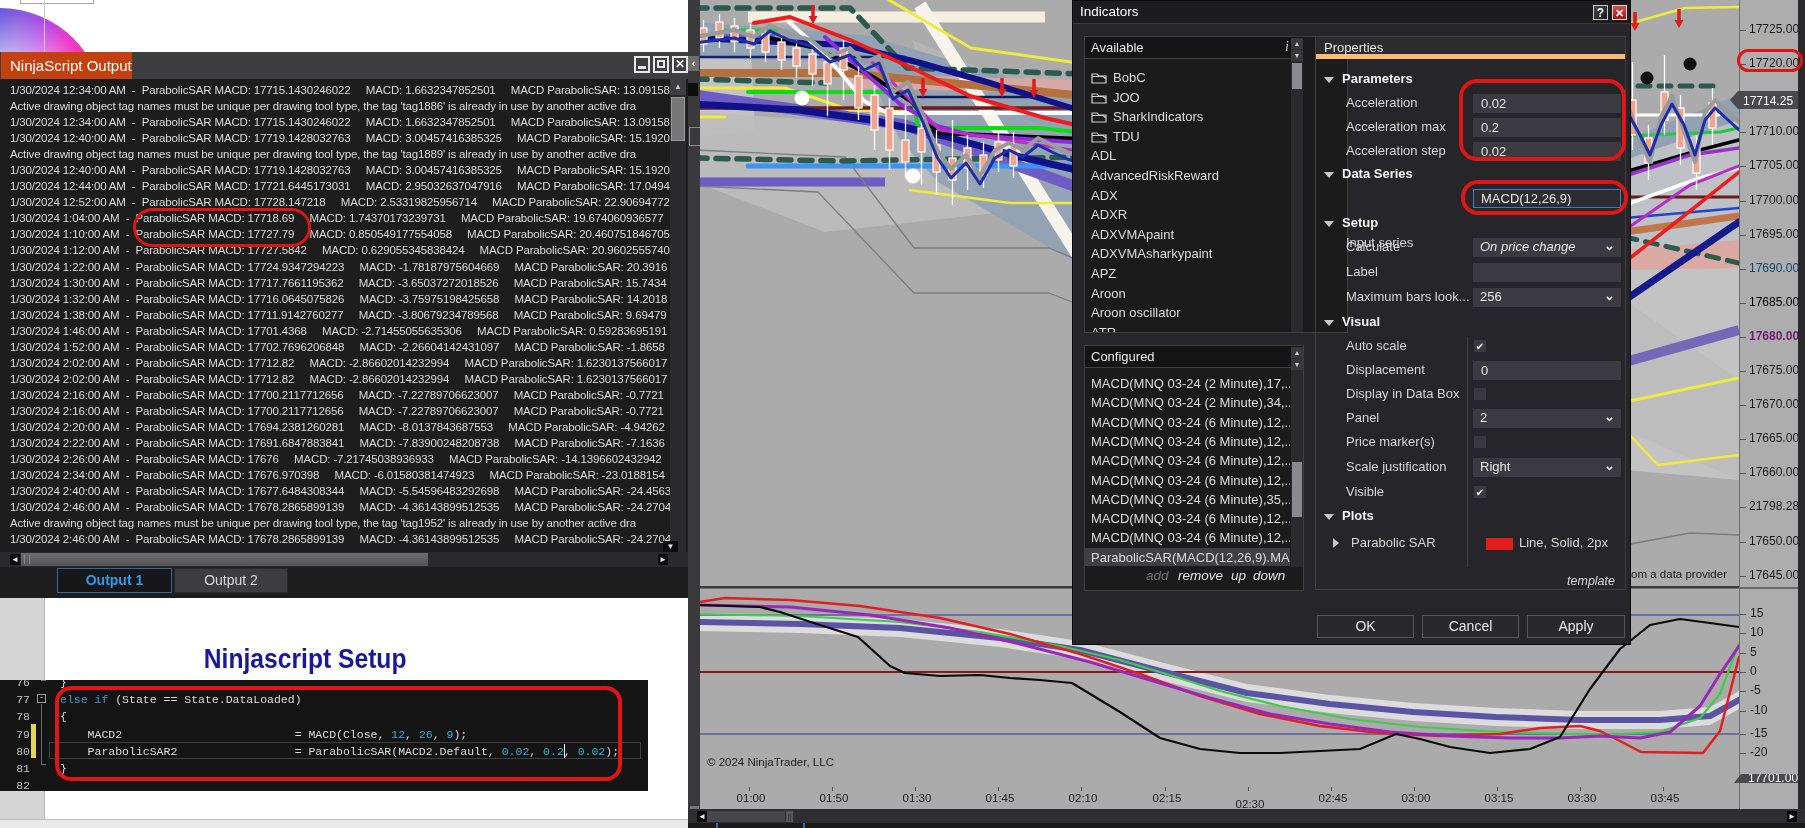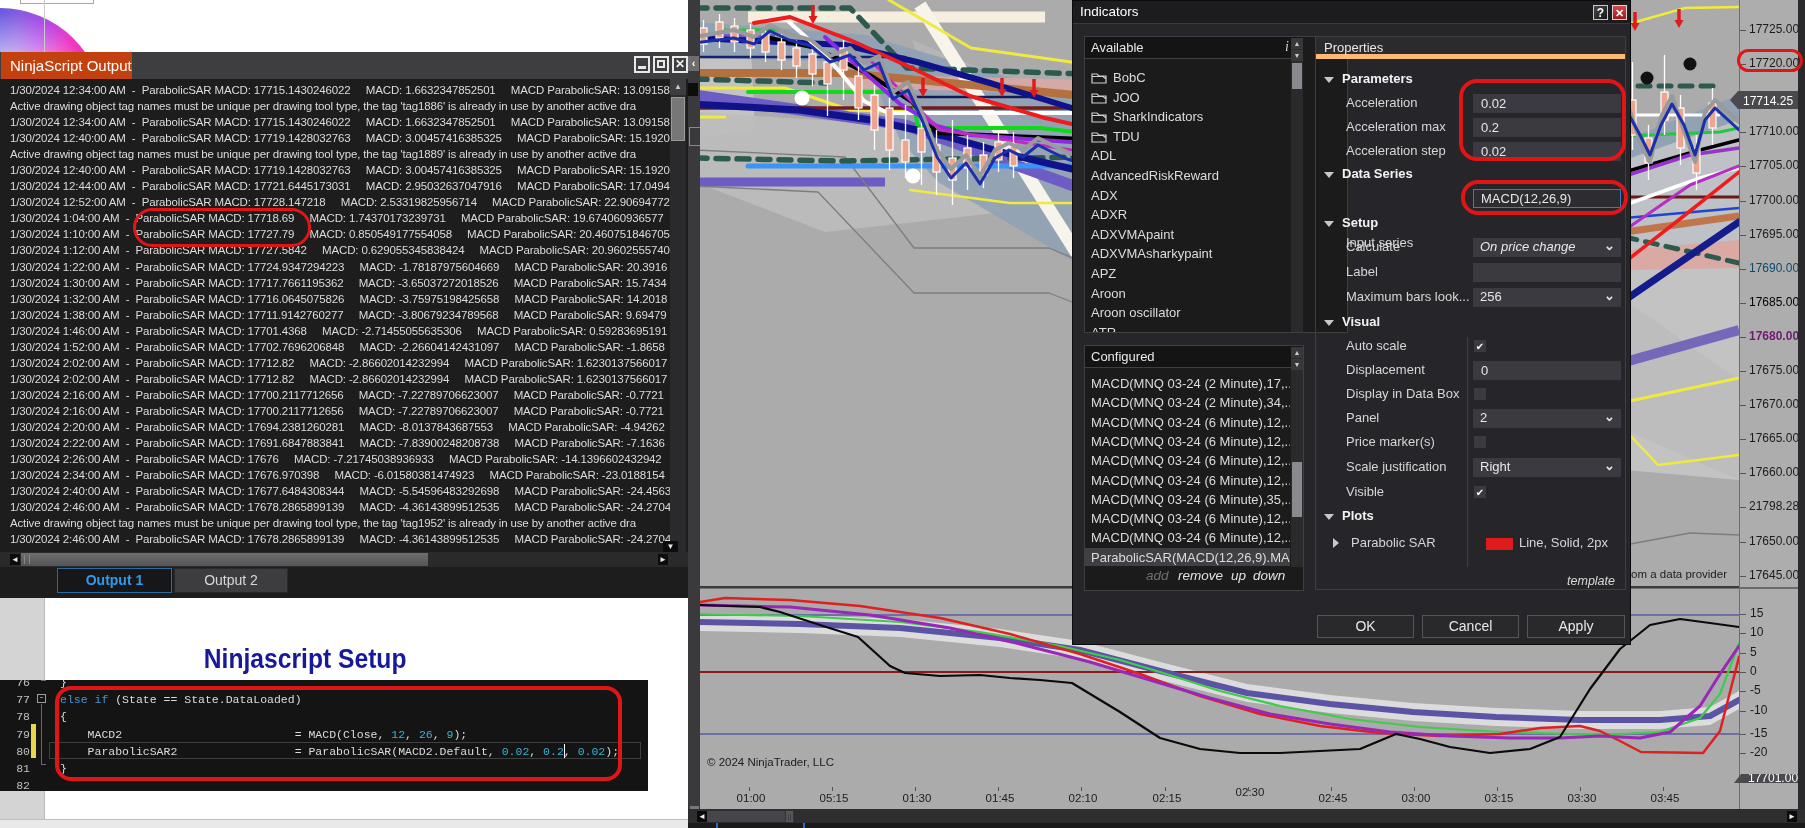--- a/index.html
+++ b/index.html
@@ -307,31 +307,31 @@
       <path d="M0,9 L7,0 H71 V9 Z" fill="#4a4a4e"></path>
       <text x="14" y="8" fill="#fff" font-size="12" font-family="Liberation Sans">17701.00</text>
     </svg>
     <div class="abs" style="left:58px;top:0;width:8px;height:828px;background:#2a2a2c;"></div>
   </div>
 
 <div class="abs" id="taxis" style="left:700px;top:786px;width:1039px;height:27px;background:#ababab;">
     <div class="abs" style="left:49px;top:1px;width:1px;height:4px;background:#555;"></div>
     <div class="abs" style="left:31px;top:6px;width:40px;text-align:center;color:#1c1c1c;font-size:11.5px;">01:00</div>
     <div class="abs" style="left:132px;top:1px;width:1px;height:4px;background:#555;"></div>
-    <div class="abs" style="left:114px;top:6px;width:40px;text-align:center;color:#1c1c1c;font-size:11.5px;">05:15</div>
+    <div class="abs" style="left:114px;top:6px;width:40px;text-align:center;color:#1c1c1c;font-size:11.5px;">01:50</div>
     <div class="abs" style="left:215px;top:1px;width:1px;height:4px;background:#555;"></div>
     <div class="abs" style="left:197px;top:6px;width:40px;text-align:center;color:#1c1c1c;font-size:11.5px;">01:30</div>
     <div class="abs" style="left:298px;top:1px;width:1px;height:4px;background:#555;"></div>
     <div class="abs" style="left:280px;top:6px;width:40px;text-align:center;color:#1c1c1c;font-size:11.5px;">01:45</div>
     <div class="abs" style="left:381px;top:1px;width:1px;height:4px;background:#555;"></div>
     <div class="abs" style="left:363px;top:6px;width:40px;text-align:center;color:#1c1c1c;font-size:11.5px;">02:10</div>
     <div class="abs" style="left:465px;top:1px;width:1px;height:4px;background:#555;"></div>
     <div class="abs" style="left:447px;top:6px;width:40px;text-align:center;color:#1c1c1c;font-size:11.5px;">02:15</div>
     <div class="abs" style="left:548px;top:1px;width:1px;height:4px;background:#555;"></div>
-    <div class="abs" style="left:530px;top:0;width:40px;text-align:center;color:#1c1c1c;font-size:11.5px;">02:30</div>
+    <div class="abs" style="left:530px;top:12px;width:40px;text-align:center;color:#1c1c1c;font-size:11.5px;">02:30</div>
     <div class="abs" style="left:631px;top:1px;width:1px;height:4px;background:#555;"></div>
     <div class="abs" style="left:613px;top:6px;width:40px;text-align:center;color:#1c1c1c;font-size:11.5px;">02:45</div>
     <div class="abs" style="left:714px;top:1px;width:1px;height:4px;background:#555;"></div>
     <div class="abs" style="left:696px;top:6px;width:40px;text-align:center;color:#1c1c1c;font-size:11.5px;">03:00</div>
     <div class="abs" style="left:797px;top:1px;width:1px;height:4px;background:#555;"></div>
     <div class="abs" style="left:779px;top:6px;width:40px;text-align:center;color:#1c1c1c;font-size:11.5px;">03:15</div>
     <div class="abs" style="left:880px;top:1px;width:1px;height:4px;background:#555;"></div>
     <div class="abs" style="left:862px;top:6px;width:40px;text-align:center;color:#1c1c1c;font-size:11.5px;">03:30</div>
     <div class="abs" style="left:963px;top:1px;width:1px;height:4px;background:#555;"></div>
     <div class="abs" style="left:945px;top:6px;width:40px;text-align:center;color:#1c1c1c;font-size:11.5px;">03:45</div>

